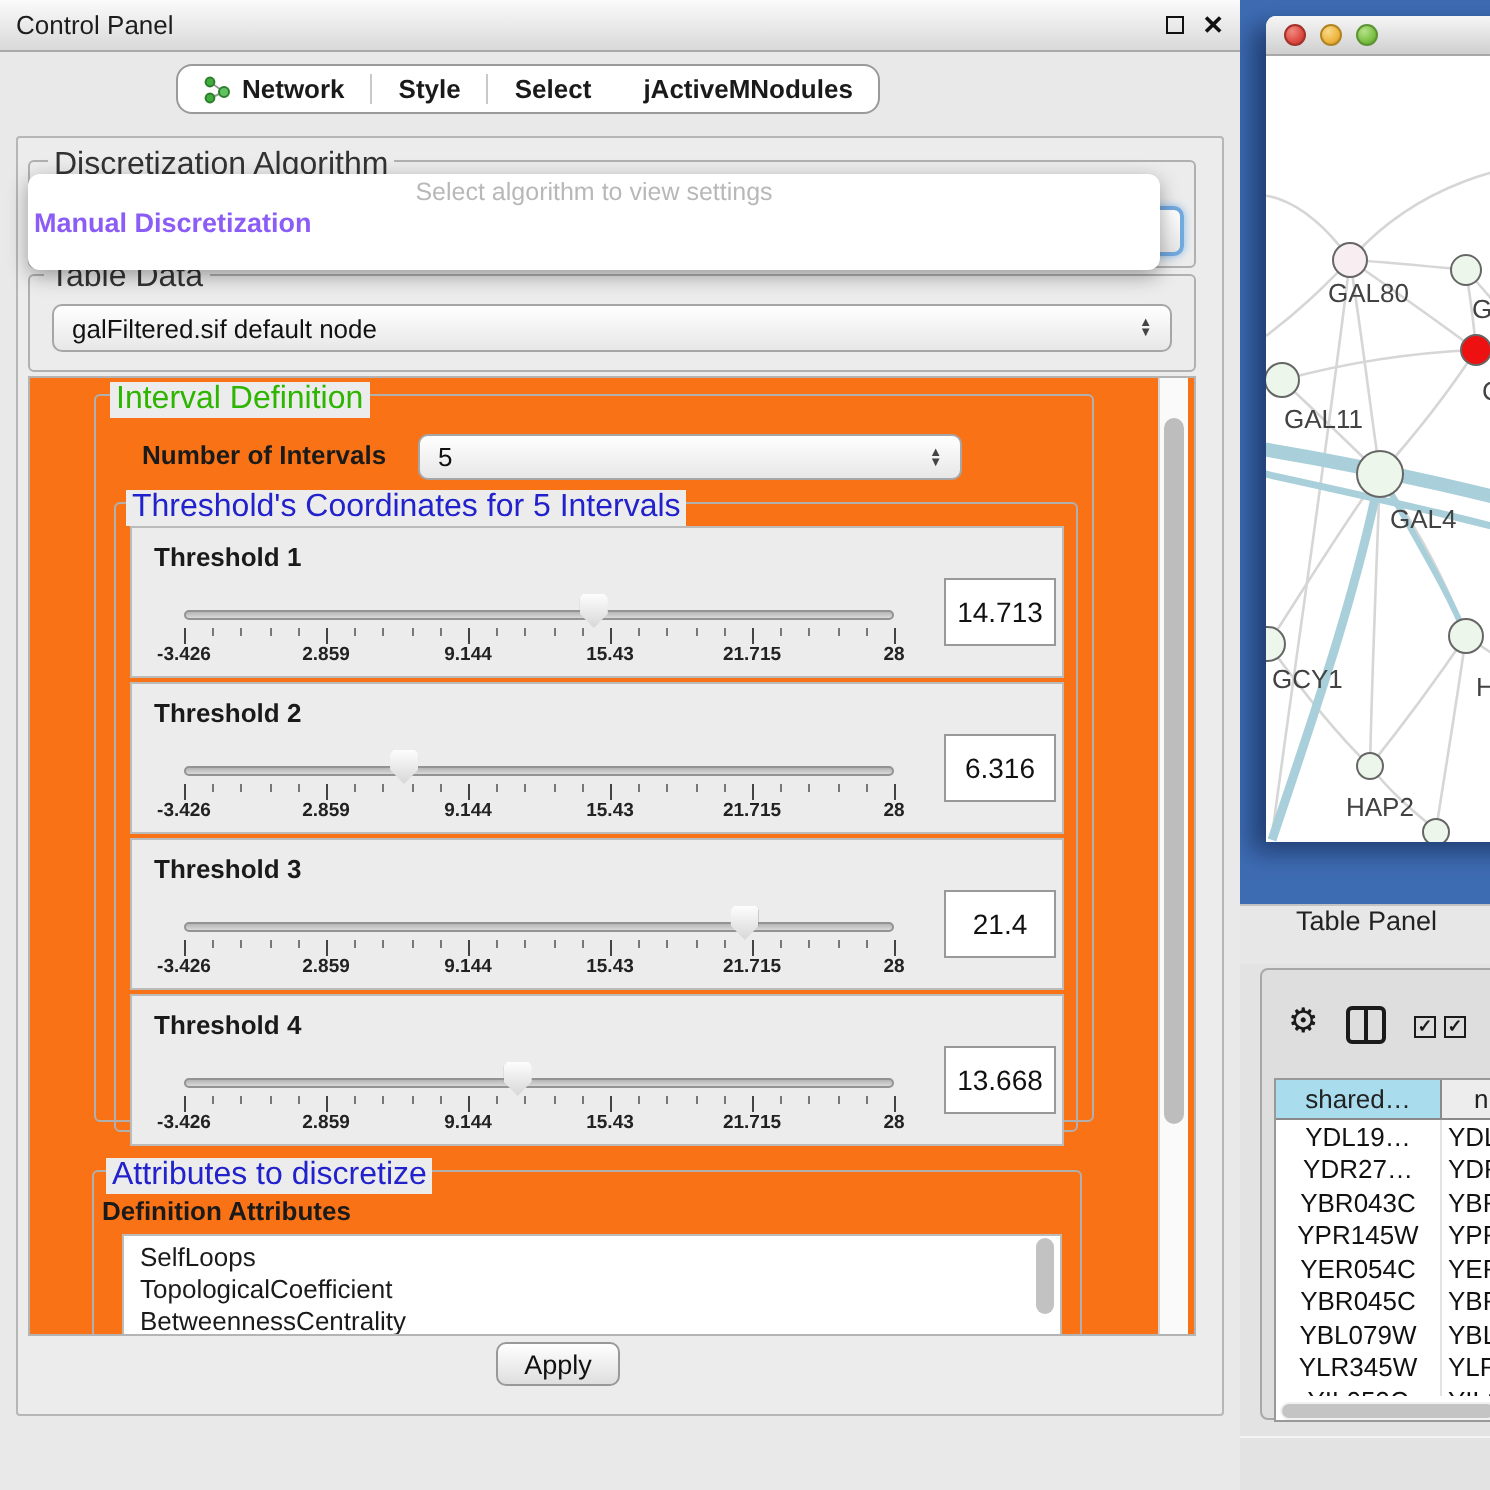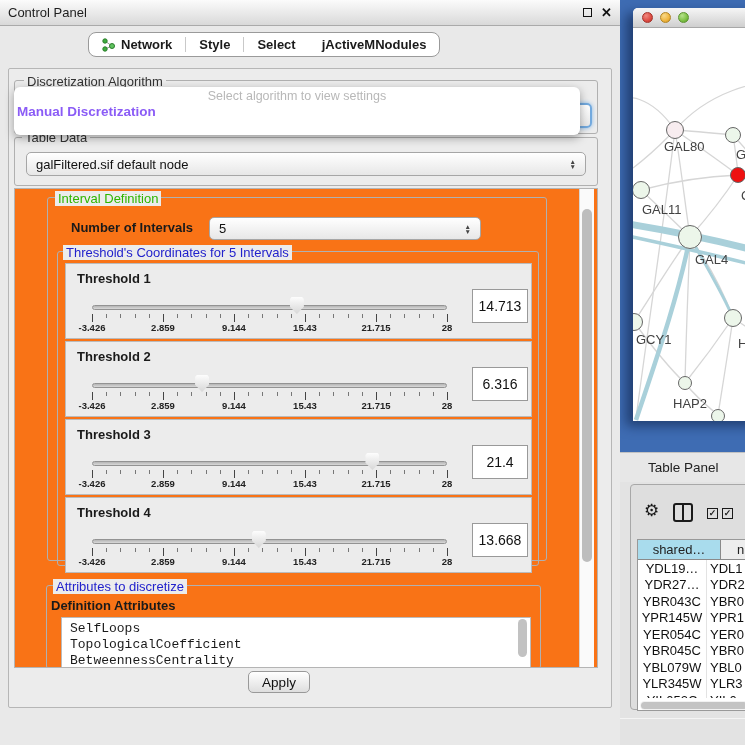--- a/index.html
+++ b/index.html
@@ -21,21 +21,21 @@
     font-size:13px; font-weight:bold; color:#1a1a1a; }
   .tab { display:flex; align-items:center; padding:0 13px; white-space:nowrap; }
   .vsep { width:1px; background:#c9c9c9; margin:4px 0; }
   .tab.selected { background:#7d7d7d; color:#e8e8e8; }
   .tab .net-ic { margin-right:6px; display:inline-flex; }
 
   .main-panel { position:absolute; left:8px; top:68px; width:604px; height:640px;
     border:1px solid #b6b6b6; background:#ececec; border-radius:2px; }
 
   .group { position:absolute; border:1px solid #b0b0b0; border-radius:3px; }
-  .group-title { position:absolute; font-size:13px; background:#ececec; padding:0 3px; white-space:nowrap; z-index:2; }
+  .group-title { position:absolute; font-size:16px; background:#ececec; padding:0 3px; white-space:nowrap; z-index:2; }
   .t-dark { color:#333; }
   .t-green { color:#2db500; }
   .t-blue { color:#2222cc; }
 
   .combo { position:absolute; background:linear-gradient(#ffffff,#e7e7e7); border:1px solid #a6a6a6;
     border-radius:5px; display:flex; align-items:center; font-size:13px; color:#111; padding:0 9px; }
   .combo .arrows { margin-left:auto; display:flex; flex-direction:column; align-items:center;
     font-size:6.5px; line-height:5px; color:#444; }
   .combo.focused { border:2px solid #72a9de; box-shadow:0 0 4px #86b8e8; }
 
@@ -63,21 +63,21 @@
   .tickrow { position:absolute; left:26px; top:50px; width:355px; height:8px; }
   .tick { position:absolute; top:0; width:1px; height:4px; background:#777; }
   .tick.major { height:8px; background:#444; }
   .ticklabels { position:absolute; left:26px; top:58px; width:355px; height:12px;text-align:center; }
   .ticklabels span { position:absolute; transform:translateX(-50%); font-size:9.5px; font-weight:bold; color:#222; white-space:nowrap; }
   .value-box { position:absolute; left:406px; top:25px; width:56px; height:34px; background:#fff;
     border:1px solid #999; font-size:14px; color:#111; display:flex; align-items:center; justify-content:center; }
 
   .attr-list { position:absolute; left:46px; top:428px; width:470px; height:52px; background:#fff;
     border:1px solid #bbb; overflow:hidden; font-size:13px; color:#1a1a1a; padding:3px 0 0 8px; }
-  .attr-list .li { height:16px; line-height:16px; white-space:nowrap;font-family:Liberation Mono, monospace; }
+  .attr-list .li { height:16px; line-height:16px; white-space:nowrap; }
   .list-scroll { position:absolute; right:2px; top:2px; width:9px; height:38px; background:#c2c2c2; border-radius:5px; }
 
   .apply-btn { position:absolute; left:248px; top:671px; width:62px; height:22px;
     background:linear-gradient(#fff,#dedede); border:1px solid #999; border-radius:5px;
     font-size:13.5px; color:#111; display:flex; align-items:center; justify-content:center; }
 
   .bottom-tabbar { position:absolute; left:134px; top:705px; height:22px; display:flex;
     background:#fff; border:1px solid #9a9a9a; border-radius:7px; overflow:hidden;
     font-size:13px; font-weight:bold; color:#1a1a1a; }
   .btab { display:flex; align-items:center; padding:0 12px; white-space:nowrap; }
@@ -92,38 +92,38 @@
     display:flex; align-items:center; padding-left:9px; gap:7px; }
   .light { width:11px; height:11px; border-radius:50%; display:inline-block; }
   .light.red { background:radial-gradient(circle at 35% 30%, #f08a80, #dd4b42 60%, #b23028); border:1px solid #a3322a; }
   .light.yellow { background:radial-gradient(circle at 35% 30%, #f7d98a, #efb43d 60%, #c58c1f); border:1px solid #b08423; }
   .light.green { background:radial-gradient(circle at 35% 30%, #b6e18b, #7cc043 60%, #55962a); border:1px solid #5d9333; }
   .net-canvas { position:absolute; left:0; top:20px; width:180px; height:393px; background:#fff; overflow:hidden; }
   .net-node { position:absolute; border:1px solid #666; border-radius:50%; z-index:3; }
   .net-label { position:absolute; font-size:13px; color:#424242; z-index:4; white-space:nowrap; }
 
   .tp-bar { position:absolute; left:0; top:452px; width:125px; height:30px; background:#e7e7e7;
-    border-top:1px solid #c2c2c2; display:flex; align-items:center; padding-left:28px;
+    border-top:1px solid #c2c2c2; display:flex; align-items:flex-start; padding-left:28px;
     font-size:13.5px; color:#222; }
   .tp-area { position:absolute; left:0; top:482px; width:125px; height:263px; background:#e3e3e3; }
   .tp-container { position:absolute; left:10px; top:2px; width:160px; height:226px; background:#dedede;
     border:1px solid #a8a8a8; border-radius:4px; }
   .gear { position:absolute; left:13px; top:17px; font-size:17px; color:#1a1a1a; line-height:17px; }
   .cols-btn { position:absolute; left:42px; top:18px; width:20px; height:19px; border:2px solid #1a1a1a; border-radius:3px; }
   .cols-btn::after { content:""; position:absolute; left:7px; top:0; width:2px; height:15px; background:#1a1a1a; }
   .chk { position:absolute; top:23px; width:11px; height:11px; border:1.5px solid #1a1a1a; font-size:9px;
     line-height:9px; text-align:center; color:#1a1a1a; font-weight:bold; }
   .tbl-outer { position:absolute; left:6px; top:54px; width:146px; height:172px; border:1px solid #999; background:#fff; }
   .tbl-clip { position:absolute; left:0; top:0; width:144px; height:158px; overflow:hidden; }
   .tbl-header { display:flex; height:20px; font-size:13px; color:#222; }
   .hcell1 { width:83px; background:#a9dced; border-right:1px solid #8a8a8a; border-bottom:1px solid #8a8a8a;
     display:flex; align-items:center; justify-content:center; }
   .hcell2 { flex:1; background:#ededed; border-bottom:1px solid #8a8a8a; display:flex; align-items:center; padding-left:16px; }
   .trow { display:flex; height:16.5px; font-size:13px; color:#111; }
-  .tcell1 { width:69px; display:flex; align-items:center; justify-content:center; border-right:1px solid #e3e3e3; }
+  .tcell1 { width:83px; display:flex; align-items:center; justify-content:center; border-right:1px solid #e3e3e3; }
   .tcell2 { flex:1; display:flex; align-items:center; padding-left:3px; overflow:hidden; white-space:nowrap; }
   .hscroll { position:absolute; left:2px; top:161px; width:140px; height:9px; background:#f2f2f2; border-radius:5px; }
   .hscroll-thumb { position:absolute; left:1px; top:1px; width:106px; height:7px; background:#c4c4c4; border-radius:4px; }
   .tp-divider { position:absolute; left:0; top:236px; width:125px; height:1px; background:#f4f4f4; }
 </style>
 </head>
 <body>
 
 <div id="root">
 

